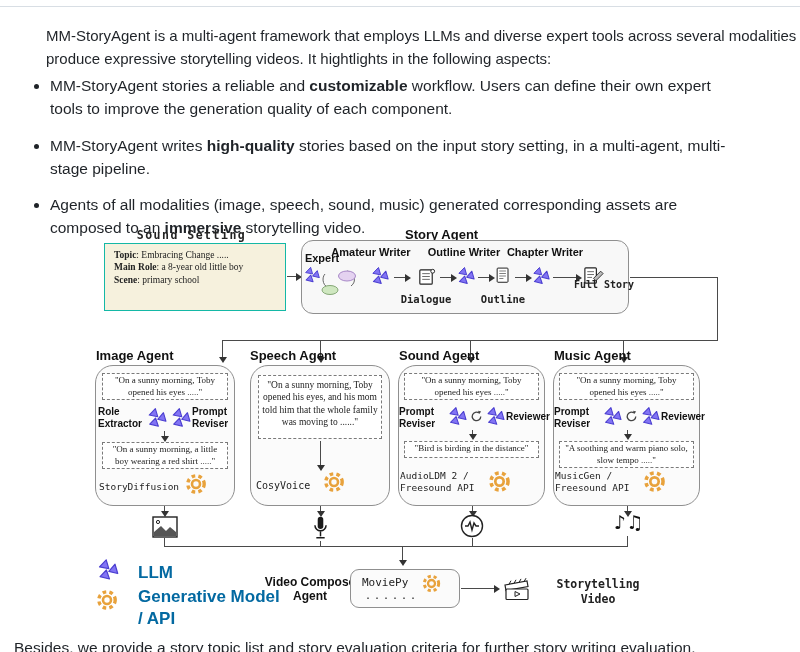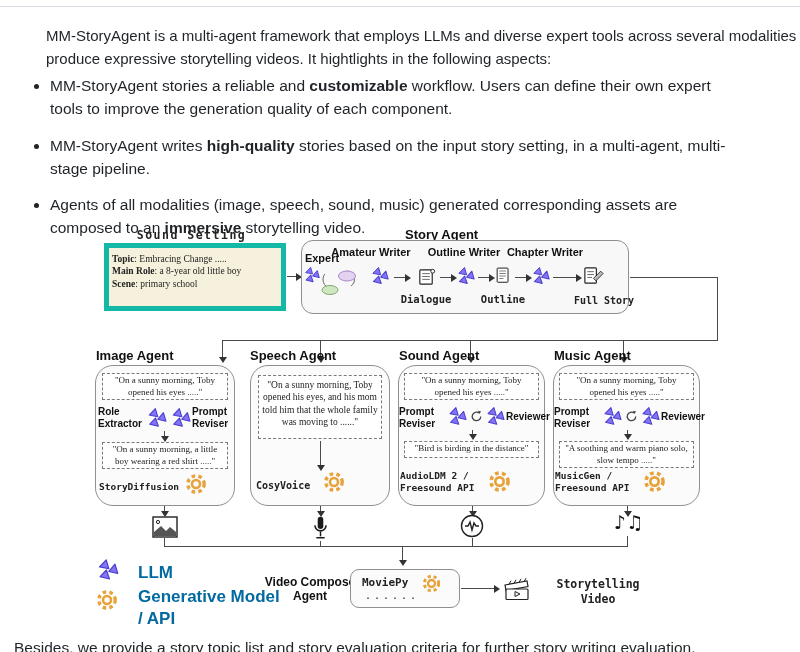--- a/index.html
+++ b/index.html
@@ -13,31 +13,31 @@
   .outro{position:absolute;left:14px;top:620px;width:780px;font-size:15.5px;line-height:1.5;}
   strong{font-weight:700;}
   
   .hl{position:absolute;height:1.3px;background:#4a4a4a;}
   .vl{position:absolute;width:1.3px;background:#4a4a4a;}
   .ar{position:absolute;width:0;height:0;border-left:6px solid #333;border-top:4px solid transparent;border-bottom:4px solid transparent;}
   .ad{position:absolute;width:0;height:0;border-top:6px solid #333;border-left:4px solid transparent;border-right:4px solid transparent;}
   .agent-title{position:absolute;font-size:13px;font-weight:700;color:#111;white-space:nowrap;}
   .box{position:absolute;border:1.2px solid #8f8f8f;border-radius:18px;background:#fbfbfb;box-sizing:border-box;}
   .sbox{position:absolute;border:1.2px solid #8f8f8f;border-radius:12px;background:#f8f8f8;box-sizing:border-box;}
-  .setting{position:absolute;left:104px;top:243px;width:182px;height:68px;background:#f6f1dd;border:5px solid #14b8a6;
-           padding:5px 3px;box-sizing:border-box;font-family:"Liberation Serif","DejaVu Serif",serif;
+  .setting{position:absolute;left:104px;top:243px;width:182px;height:68px;background:#f6f1dd;border:1px solid #14b8a6;
+           padding:5px 9px;box-sizing:border-box;font-family:"Liberation Serif","DejaVu Serif",serif;
            font-size:9.5px;line-height:1.3;color:#222;}
   .setting b{font-weight:700;}
   .quote{position:absolute;border:1px dashed #7a7a7a;background:#fff;box-sizing:border-box;
          font-family:"Liberation Serif","DejaVu Serif",serif;font-size:9px;line-height:1.3;
          color:#222;text-align:center;padding:1px 3px;}
   .role{position:absolute;font-size:10px;font-weight:600;color:#111;line-height:1.2;}
   .slabel{position:absolute;font-size:11px;font-weight:600;color:#111;text-align:center;line-height:1.15;}
   .tool{position:absolute;font-family:"DejaVu Sans Mono","Liberation Mono",monospace;
-        font-weight:700;font-size:9.5px;line-height:1.3;color:#222;}
+        font-weight:400;font-size:9.5px;line-height:1.3;color:#222;}
   .mlabel{position:absolute;font-family:"DejaVu Sans Mono","Liberation Mono",monospace;
           font-weight:700;font-size:10.5px;color:#222;text-align:center;}
   .legend-txt{position:absolute;font-size:17px;font-weight:700;color:#0369a1;line-height:1.3;}
   .cycle{position:absolute;}
   .notes{position:absolute;font-size:19px;color:#111;font-family:"DejaVu Sans",sans-serif;}
 </style>
 </head>
 <body>
 
 <svg width="0" height="0" style="position:absolute" aria-hidden="true">
@@ -135,21 +135,21 @@
     <span class="ar" style="left:526px;top:273.5px;"></span>
     <div class="slabel" style="left:500px;top:246px;width:90px;">Chapter Writer</div>
     <svg class="abs" style="left:531px;top:266px;" width="20" height="20" viewBox="0 0 24 24">
         <use href="#sym-llm"></use>
       </svg>
     <div class="hl" style="left:553px;top:277px;width:24px;"></div>
     <span class="ar" style="left:576px;top:273.5px;"></span>
     <svg class="abs" style="left:582px;top:264px;" width="23" height="23" viewBox="0 0 24 22">
         <use href="#sym-docpen"></use>
       </svg>
-    <div class="mlabel" style="left:568px;top:295px;width:72px;font-size:10px;">Full Story</div>
+    <div class="mlabel" style="left:568px;top:279px;width:72px;font-size:10px;">Full Story</div>
 
     <div class="hl" style="left:630px;top:277px;width:88px;"></div>
     <div class="vl" style="left:717px;top:277px;height:63px;"></div>
     <div class="hl" style="left:222px;top:340px;width:496px;"></div>
     <div class="vl" style="left:222px;top:340px;height:18px;"></div>
     <span class="ad" style="left:219px;top:357px;"></span>
     <div class="vl" style="left:320px;top:340px;height:18px;"></div>
     <span class="ad" style="left:317px;top:357px;"></span>
     <div class="vl" style="left:470px;top:340px;height:18px;"></div>
     <span class="ad" style="left:467px;top:357px;"></span>

